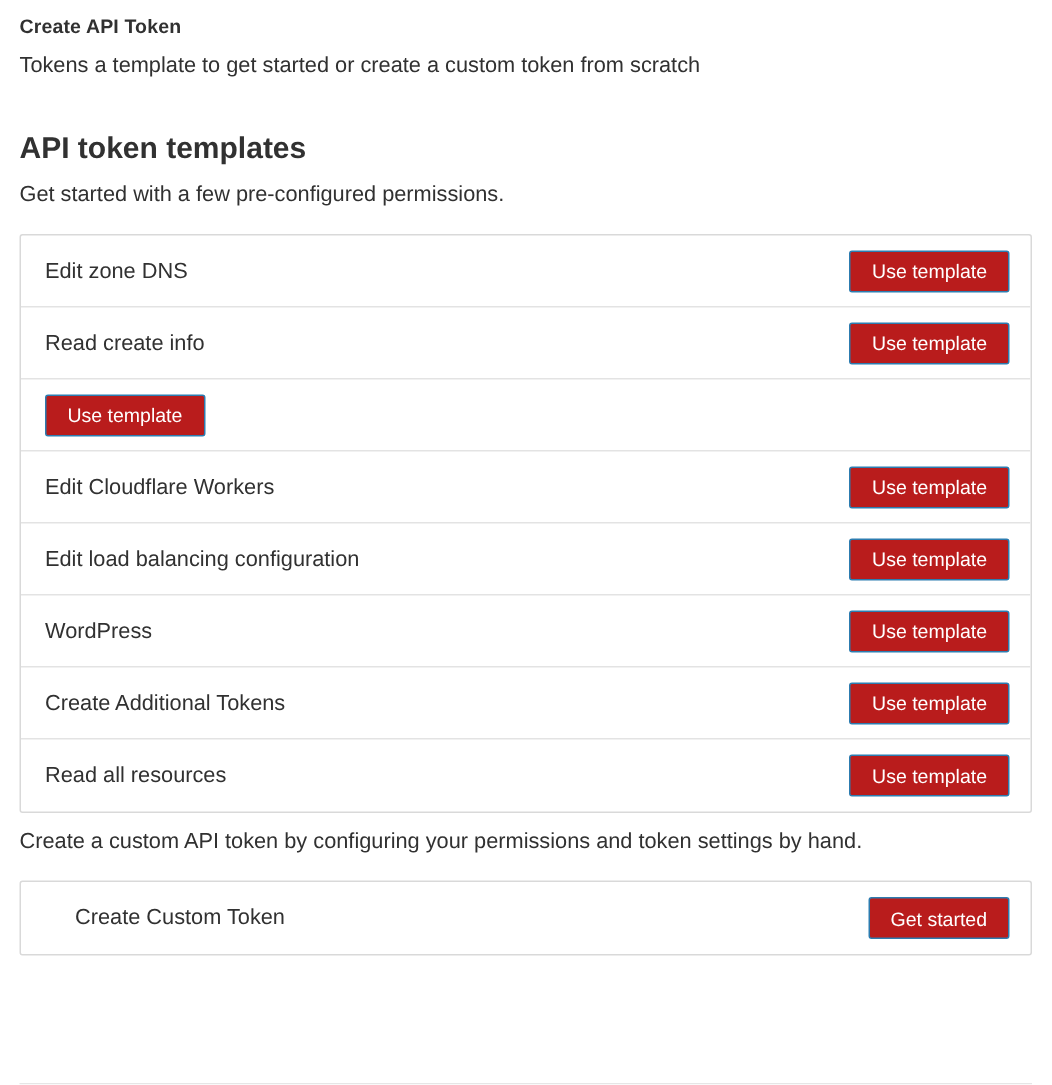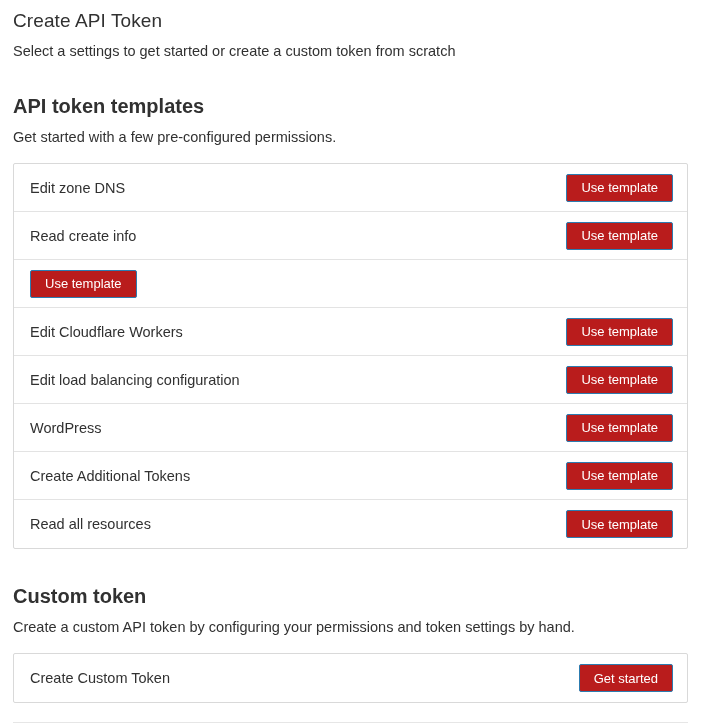--- a/index.html
+++ b/index.html
@@ -16,22 +16,22 @@
   }
   .page {
     width: 701px;
     height: 723px;
     box-sizing: border-box;
     padding: 0 13px;
     background: #ffffff;
     position: relative;
   }
   .page-title {
-    font-size: 19px;
-    font-weight: normal;
+    font-size: 13px;
+    font-weight: bold;
     color: #313131;
     margin: 0;
     padding-top: 10px;
     letter-spacing: 0.1px;
   }
   .page-subtitle {
     font-size: 14.5px;
     color: #313131;
     margin: 0;
     padding-top: 11px;
@@ -87,40 +87,41 @@
     border: 1px solid #2c7cb0;
     border-radius: 2px;
     height: 28px;
     padding: 0 14px;
     cursor: pointer;
     white-space: nowrap;
     box-sizing: border-box;
   }
   .custom-card {
     margin-top: 18px;
+    padding-left: 20px;
   }
   .custom-card .row {
     height: 48px;
   }
   .bottom-rule {
     position: absolute;
     left: 13px;
     right: 13px;
     bottom: 0;
     height: 1px;
     background: #e6e6e6;
   }
 </style>
 </head>
 <body>
 
 <div class="page">
 
   <h1 class="page-title">Create API Token</h1>
-  <p class="page-subtitle">Select a settings to get started or create a custom token from scratch</p>
+  <p class="page-subtitle">Tokens a template to get started or create a custom token from scratch</p>
 
   <h2 class="section-title">API token templates</h2>
   <p class="section-desc">Get started with a few pre-configured permissions.</p>
 
   <div class="list-card">
 
     <div class="row">
       <span class="row-label">Edit zone DNS</span>
       <button class="btn">Use template</button>
     </div>
@@ -154,21 +155,20 @@
       <button class="btn">Use template</button>
     </div>
 
     <div class="row">
       <span class="row-label">Read all resources</span>
       <button class="btn">Use template</button>
     </div>
 
   </div>
 
-  <h2 class="section-title">Custom token</h2>
   <p class="section-desc">Create a custom API token by configuring your permissions and token settings by hand.</p>
 
   <div class="list-card custom-card">
     <div class="row">
       <span class="row-label">Create Custom Token</span>
       <button class="btn">Get started</button>
     </div>
   </div>
 
   <div class="bottom-rule"></div>

